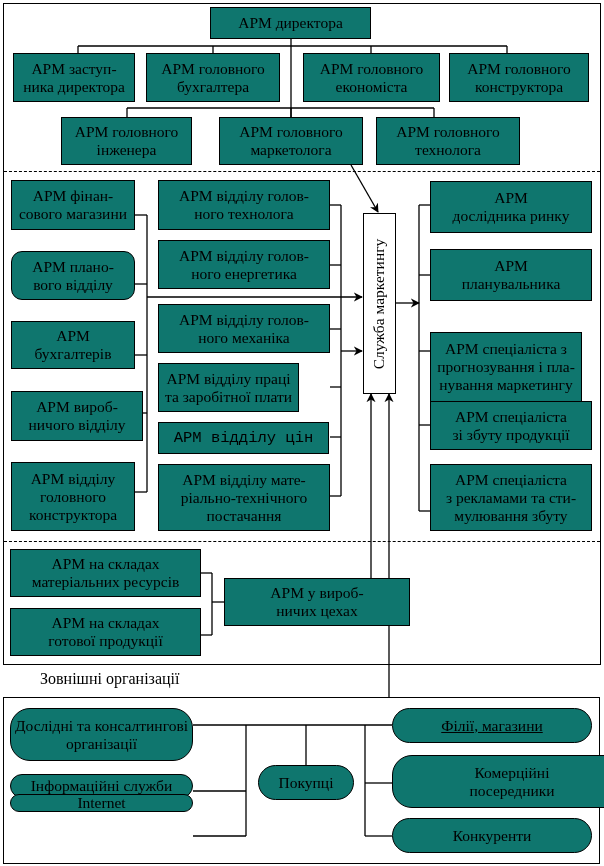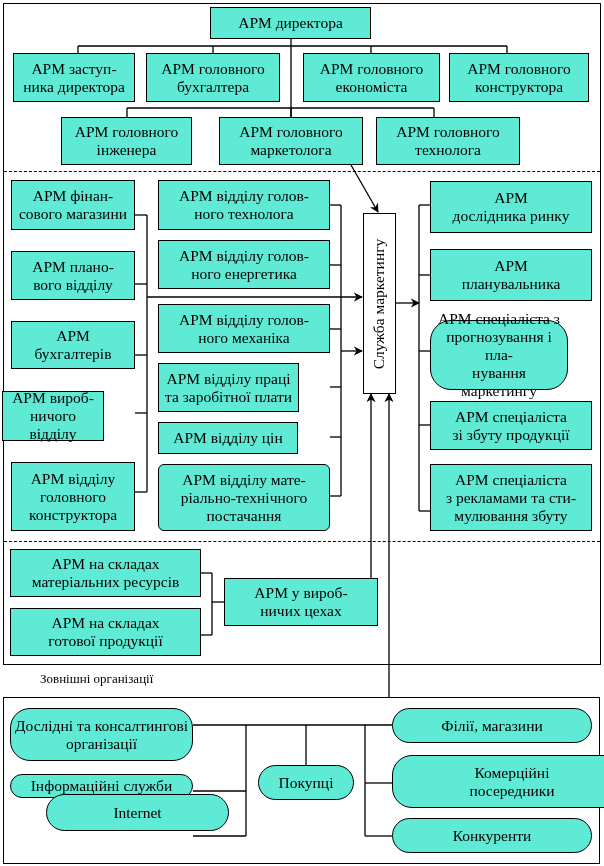--- a/index.html
+++ b/index.html
@@ -1,24 +1,24 @@
 <!DOCTYPE html>
 <html><head>
 <meta charset="utf-8">
 <style>
   html, body { margin: 0; padding: 0; background: #ffffff; }
   body { width: 604px; height: 866px; position: relative; overflow: hidden;
          font-family: "Liberation Serif", "DejaVu Serif", serif; color: #000; }
   .frame { position: absolute; border: 1px solid #000; box-sizing: border-box; }
-  .box { position: absolute; border: 1.3px solid #000; box-sizing: border-box; background: #5eead4;
+  .box { position: absolute; border: 1.3px solid #000; box-sizing: border-box; background: #0f766e;
          display: flex; align-items: center; justify-content: center; text-align: center;
          font-size: 15.5px; line-height: 18px; padding: 0 2px; white-space: pre-line; }
   .rbox { border-radius: 20px; }
   .dash { position: absolute; height: 0; border-top: 1.3px dashed #000; }
-  .label { position: absolute; font-size: 13px; line-height: 18px; white-space: nowrap; }
+  .label { position: absolute; font-size: 16px; line-height: 18px; white-space: nowrap; }
   svg.lines { position: absolute; left: 0; top: 0; }
   .vert { position: absolute; border: 1.3px solid #000; box-sizing: border-box; background: #fff;
           display: flex; align-items: center; justify-content: center; }
   .vert span { transform: rotate(-90deg); white-space: nowrap; font-size: 15.5px; }
 </style>
 </head>
 <body>
 
 <div class="frame" style="left:3px;top:3px;width:598px;height:662px;"></div>
 <div class="frame" style="left:3px;top:697px;width:597px;height:167px;"></div>
@@ -102,69 +102,69 @@
 конструктора</div>
 <div class="box" style="left:61px;top:117px;width:131px;height:48px;">АРМ головного
 інженера</div>
 <div class="box" style="left:219px;top:117px;width:144px;height:48px;">АРМ головного
 маркетолога</div>
 <div class="box" style="left:376px;top:117px;width:144px;height:48px;">АРМ головного
 технолога</div>
 
 <div class="box" style="left:11px;top:180px;width:124px;height:50px;">АРМ фінан-
 сового магазини</div>
-<div class="box" style="left:11px;top:251px;width:124px;height:49px;">АРМ плано-
+<div class="box" style="left:11px;top:251px;width:124px;height:49px;border-radius:11px;">АРМ плано-
 вого відділу</div>
 <div class="box" style="left:11px;top:321px;width:124px;height:48px;">АРМ
 бухгалтерів</div>
-<div class="box" style="left:2px;top:391px;width:102px;height:50px;">АРМ вироб-
+<div class="box" style="left:11px;top:391px;width:132px;height:50px;">АРМ вироб-
 ничого відділу</div>
 <div class="box" style="left:11px;top:462px;width:124px;height:69px;">АРМ відділу
 головного
 конструктора</div>
 
 <div class="box" style="left:158px;top:180px;width:172px;height:50px;">АРМ відділу голов-
 ного технолога</div>
 <div class="box" style="left:158px;top:240px;width:172px;height:49px;">АРМ відділу голов-
 ного енергетика</div>
 <div class="box" style="left:158px;top:304px;width:172px;height:49px;">АРМ відділу голов-
 ного механіка</div>
 <div class="box" style="left:158px;top:363px;width:141px;height:49px;">АРМ відділу праці
 та заробітної плати</div>
-<div class="box" style="left:158px;top:422px;width:140px;height:32px;">АРМ відділу цін</div>
-<div class="box" style="left:158px;top:464px;width:172px;height:67px;border-radius:6px;">АРМ відділу мате-
+<div class="box" style="left:158px;top:422px;width:171px;height:32px;font-family:Liberation Mono, monospace;">АРМ відділу цін</div>
+<div class="box" style="left:158px;top:464px;width:172px;height:67px;">АРМ відділу мате-
 ріально-технічного
 постачання</div>
 
 <div class="vert" style="left:363px;top:213px;width:33px;height:181px;">
   <span>Служба маркетингу</span>
 </div>
 
 <div class="box" style="left:430px;top:181px;width:162px;height:52px;">АРМ
 дослідника ринку</div>
 <div class="box" style="left:430px;top:249px;width:162px;height:52px;">АРМ
 планувальника</div>
-<div class="box" style="left:430px;top:320px;width:138px;height:70px;border-radius:21px;">АРМ спеціаліста з
+<div class="box" style="left:430px;top:332px;width:152px;height:70px;">АРМ спеціаліста з
 прогнозування і пла-
 нування маркетингу</div>
 <div class="box" style="left:430px;top:401px;width:162px;height:49px;">АРМ спеціаліста
 зі збуту продукції</div>
 <div class="box" style="left:430px;top:464px;width:162px;height:67px;">АРМ спеціаліста
 з рекламами та сти-
 мулювання збуту</div>
 
 <div class="box" style="left:10px;top:549px;width:191px;height:48px;">АРМ на складах
 матеріальних ресурсів</div>
 <div class="box" style="left:10px;top:608px;width:191px;height:48px;">АРМ на складах
 готової продукції</div>
-<div class="box" style="left:224px;top:578px;width:154px;height:48px;">АРМ у вироб-
+<div class="box" style="left:224px;top:578px;width:186px;height:48px;">АРМ у вироб-
 ничих цехах</div>
 
 <div class="label" style="left:40px;top:670px;">Зовнішні організації</div>
 <div class="box rbox" style="left:10px;top:708px;width:183px;height:53px;">Дослідні та консалтингові
 організації</div>
 <div class="box rbox" style="left:10px;top:774px;width:183px;height:24px;">Інформаційні служби</div>
-<div class="box rbox" style="left:10px;top:794px;width:183px;height:37px;margin-left:36px;">Internet</div>
+<div class="box rbox" style="left:10px;top:794px;width:183px;height:18px;">Internet</div>
 <div class="box rbox" style="left:258px;top:765px;width:96px;height:35px;">Покупці</div>
-<div class="box rbox" style="left:392px;top:708px;width:200px;height:35px;">Філії, магазини</div>
+<div class="box rbox" style="left:392px;top:708px;width:200px;height:35px;text-decoration:underline;">Філії, магазини</div>
 <div class="box rbox" style="left:392px;top:755px;width:240px;height:53px;">Комерційні
 посередники</div>
 <div class="box rbox" style="left:392px;top:818px;width:200px;height:35px;">Конкуренти</div>
 
 </body></html>

